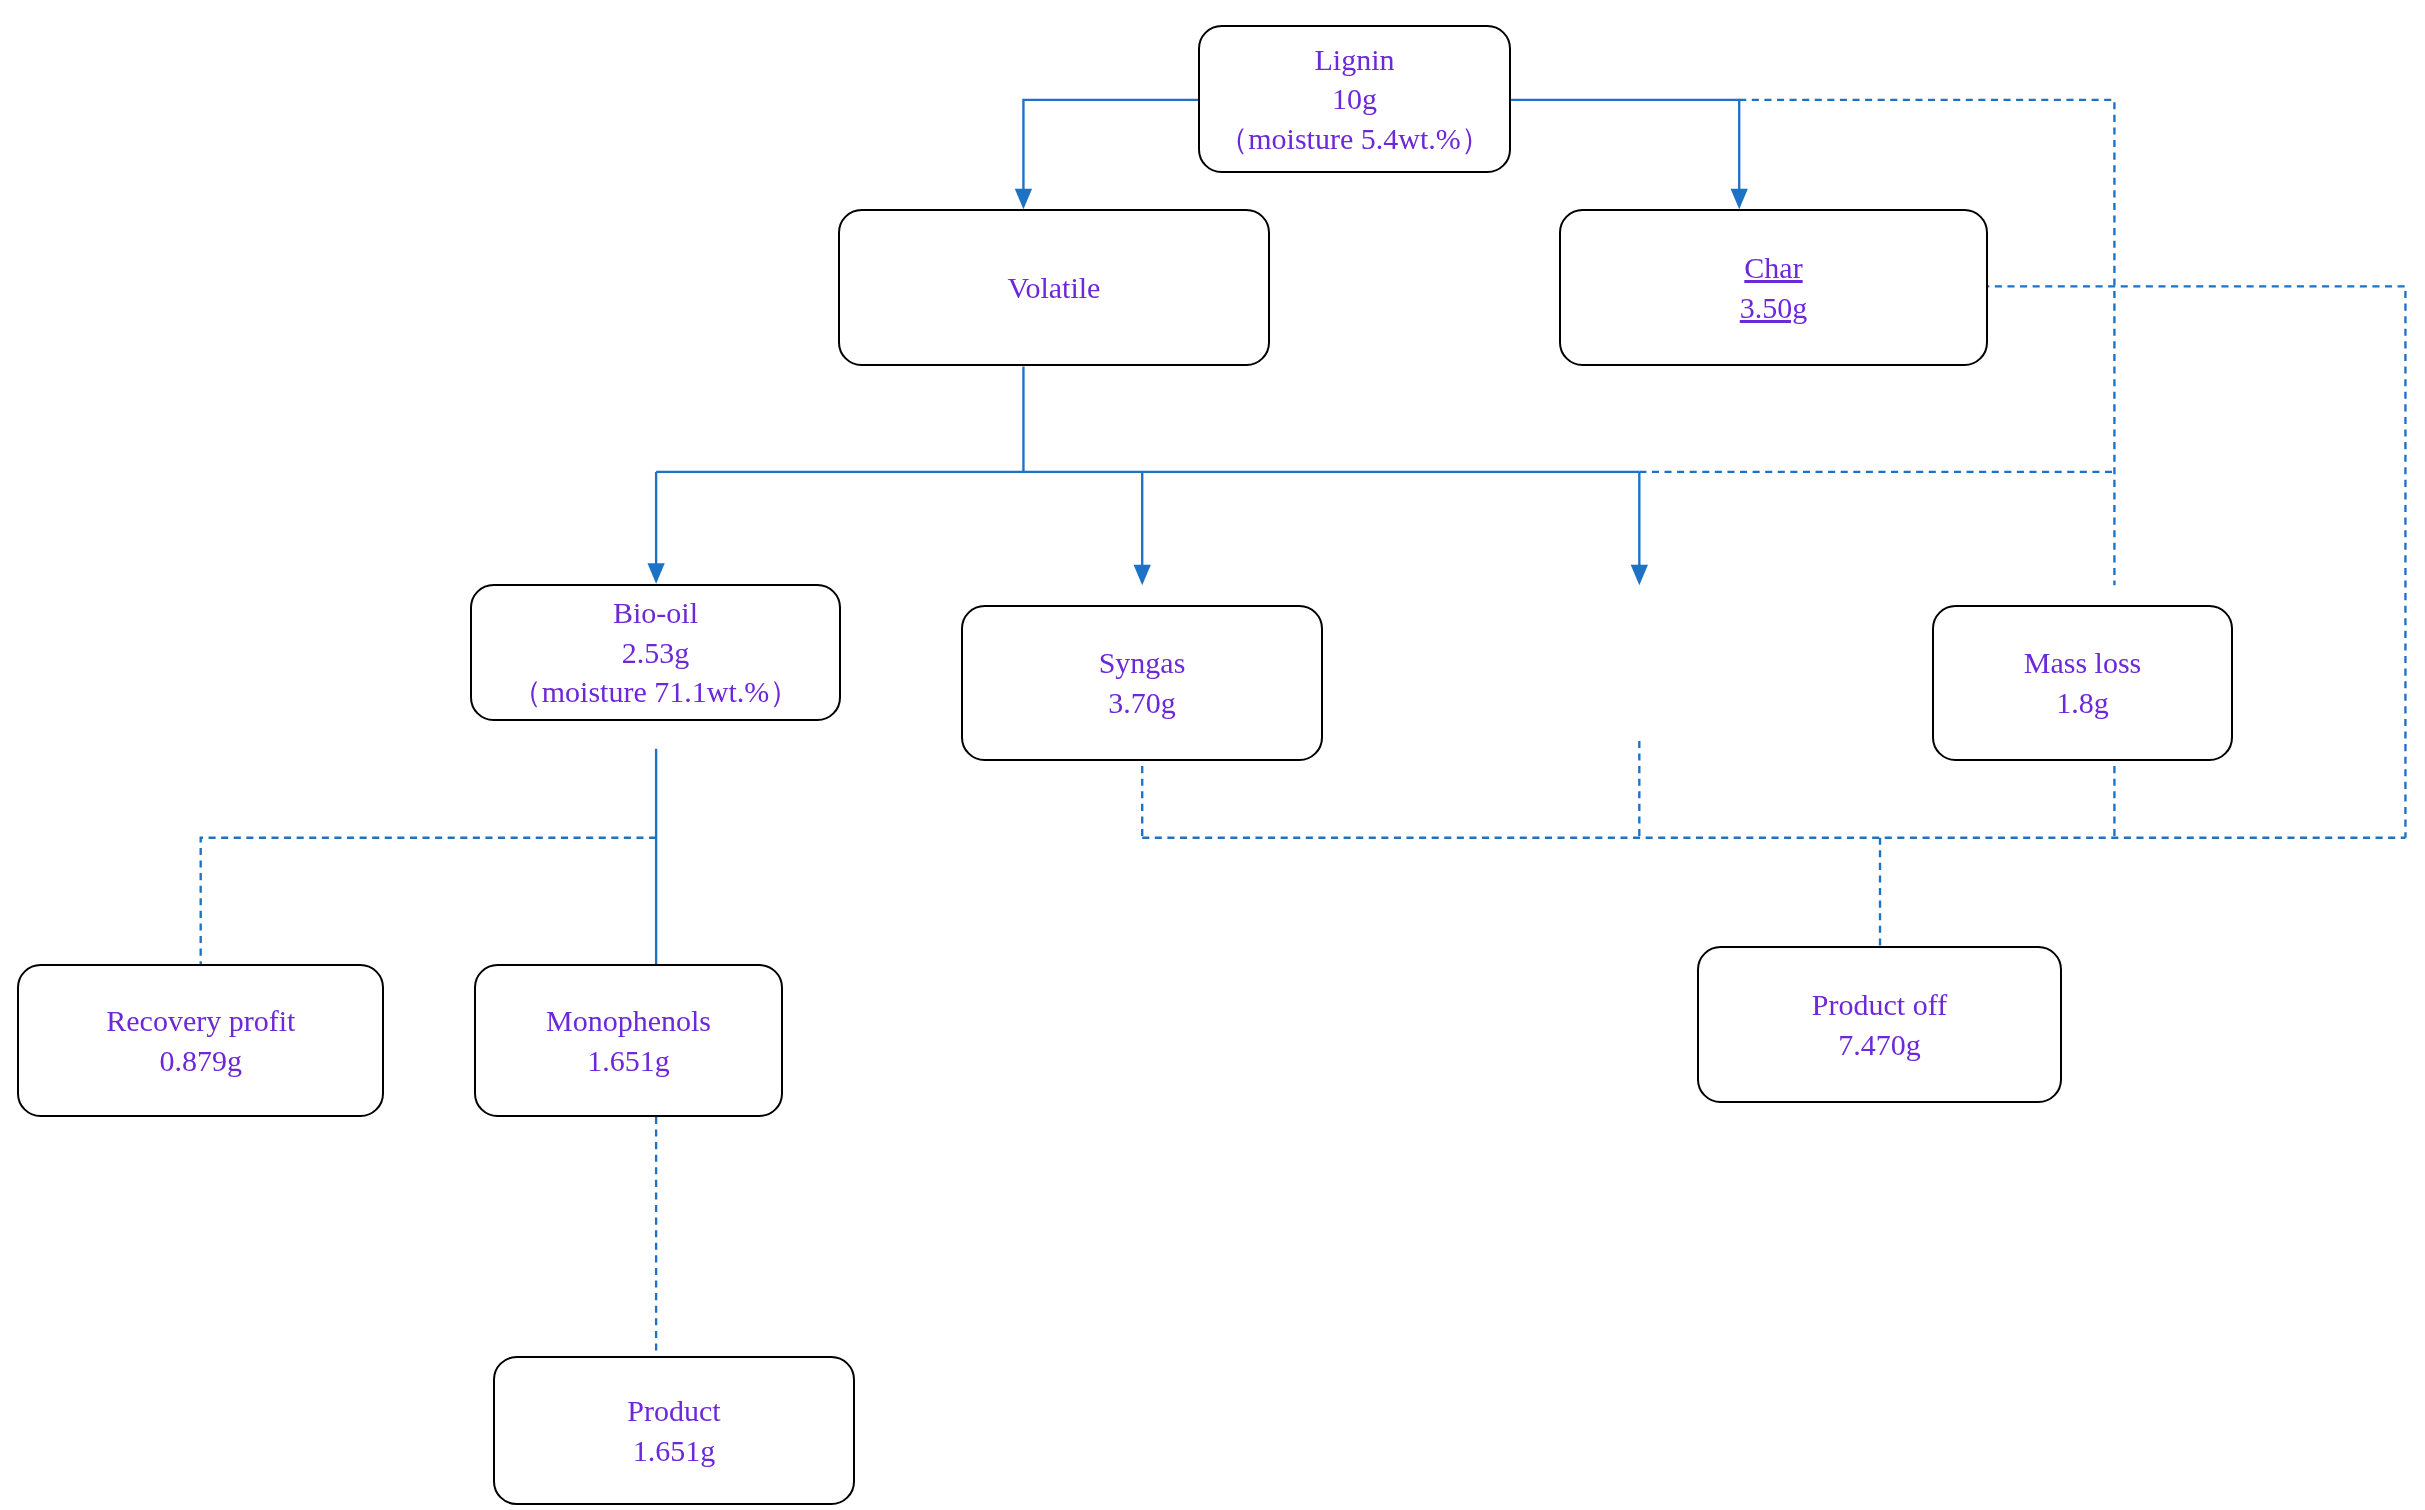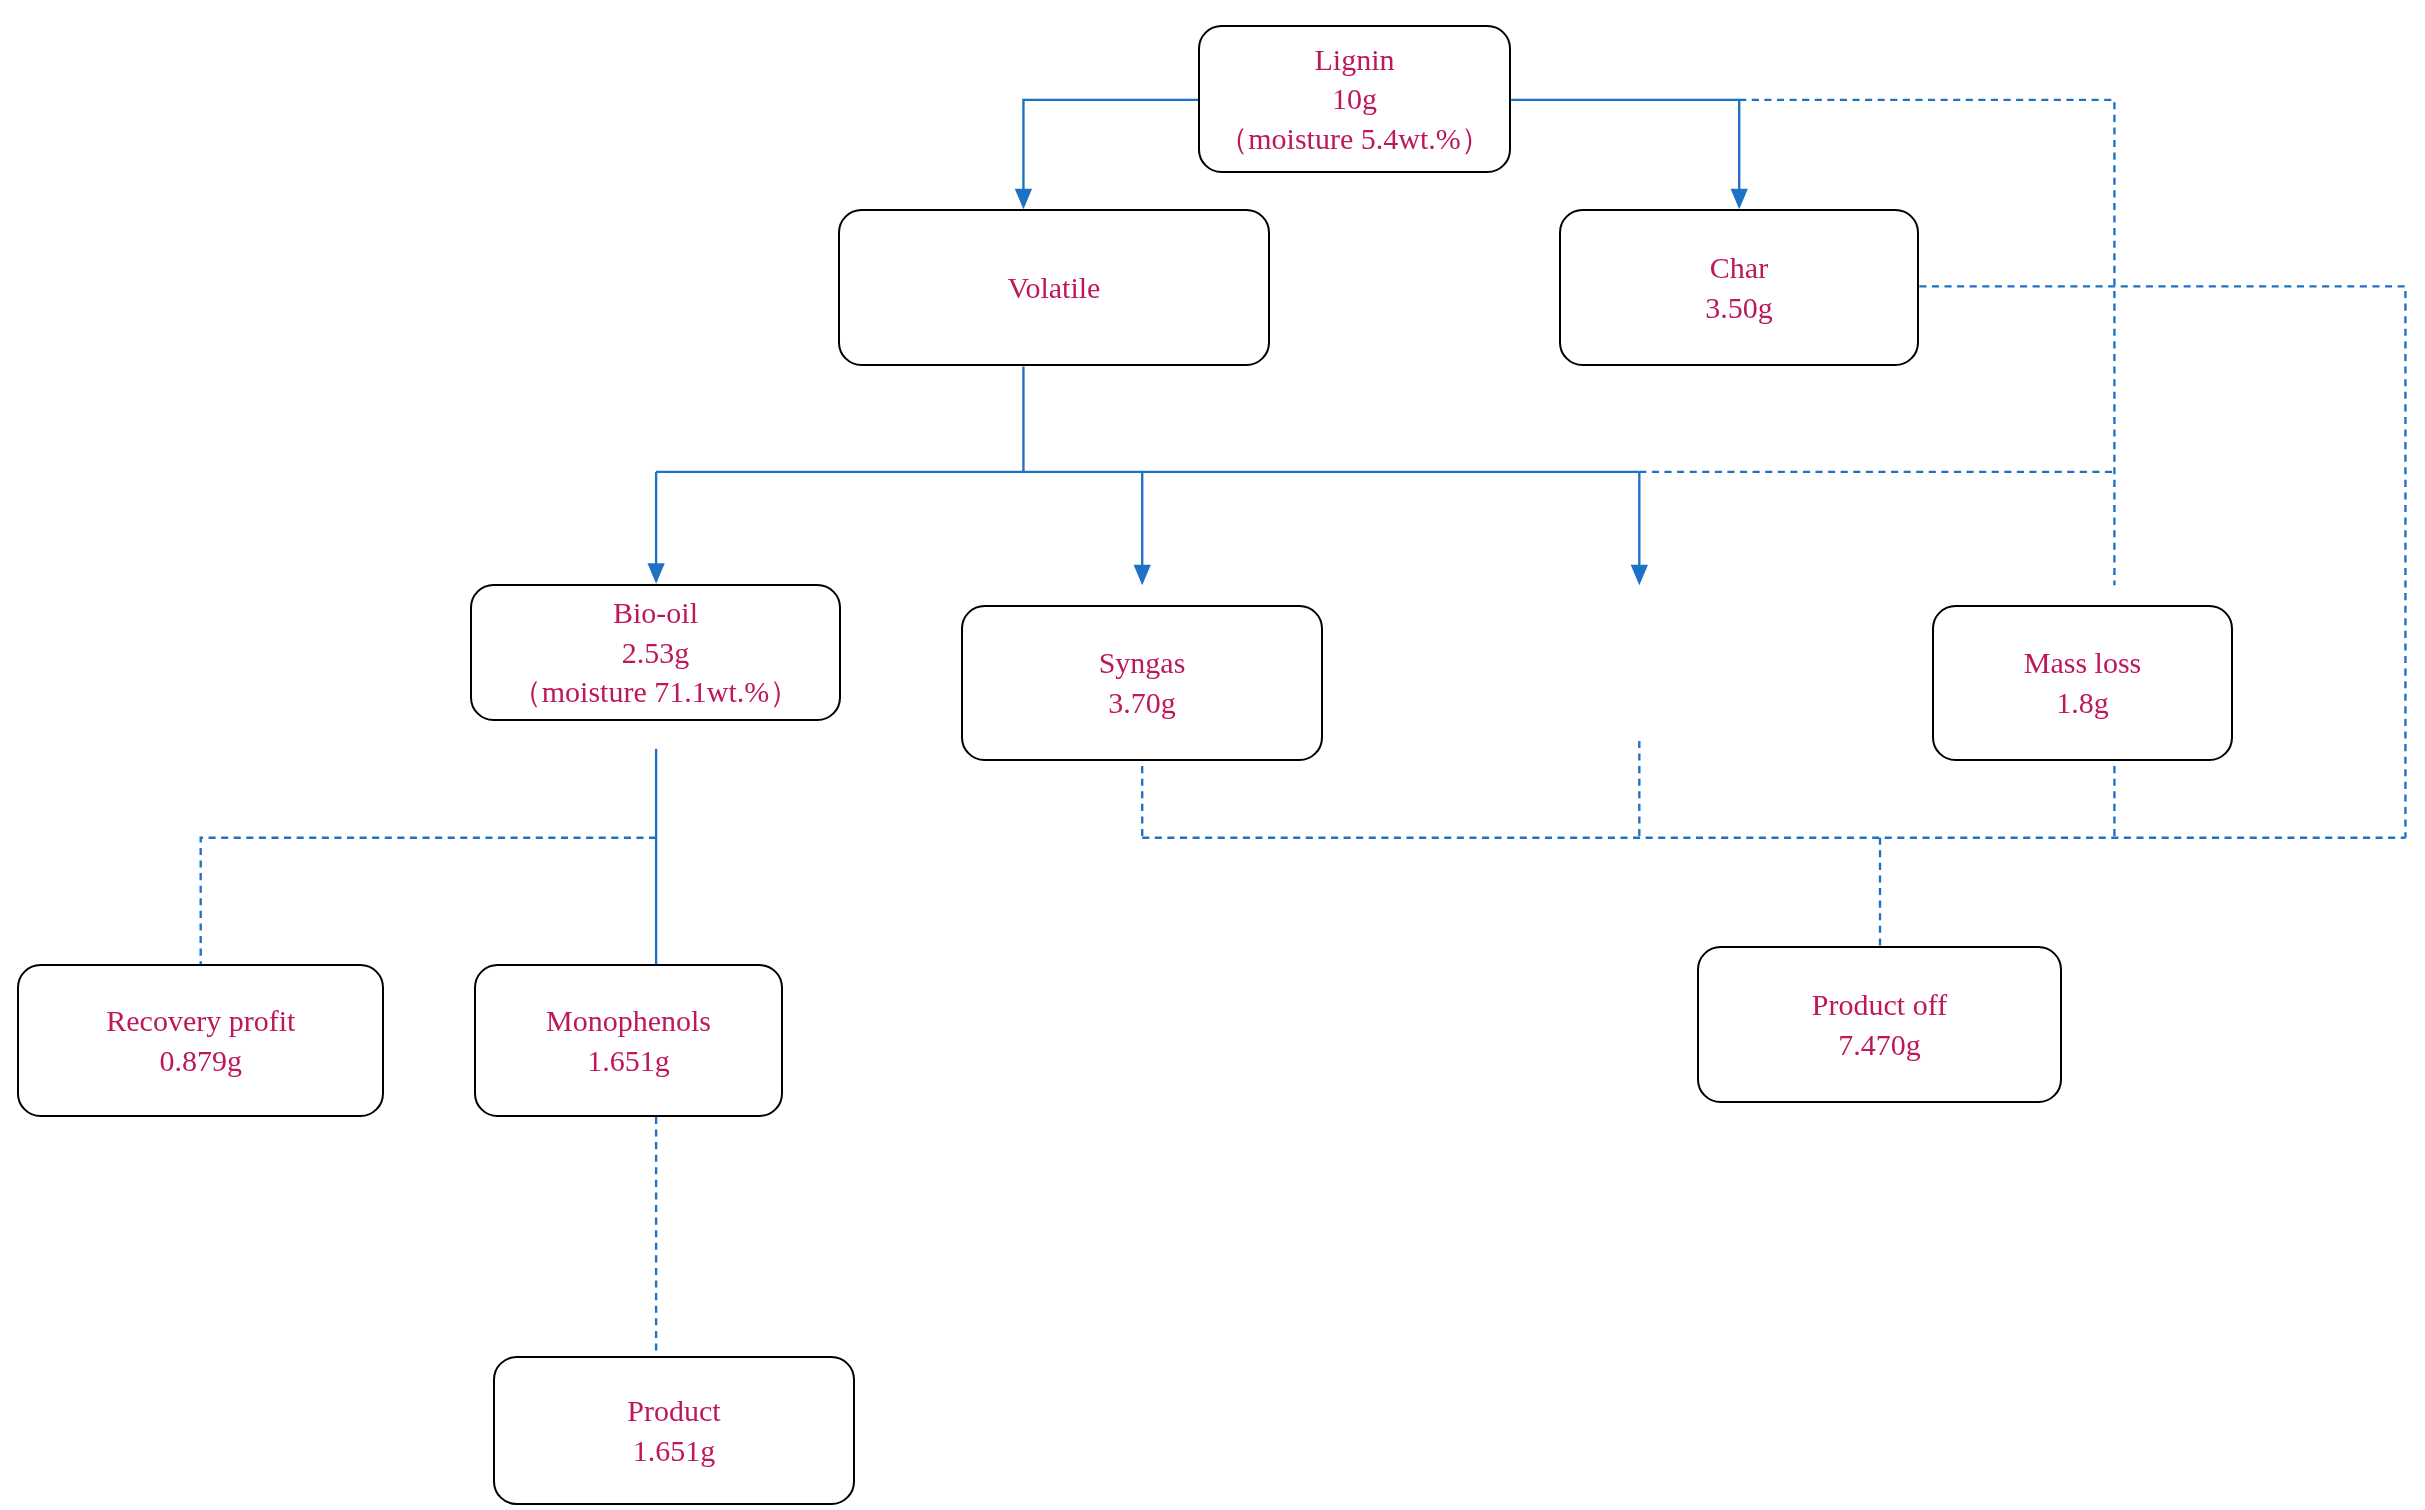--- a/index.html
+++ b/index.html
@@ -28,21 +28,21 @@
     border: 2.4px solid #000000;
     border-radius: 23.6px;
     display: flex;
     flex-direction: column;
     align-items: center;
     justify-content: center;
     text-align: center;
     font-family: "Liberation Serif", "DejaVu Serif", serif;
     font-size: 30px;
     line-height: 1.32;
-    color: #be185d;
+    color: #6d28d9;
     padding: 3.1px 7.9px;
   }
   .node-line {
     white-space: nowrap;
   }
 </style>
 </head>
 <body>
 
 <div id="canvas">
@@ -72,21 +72,21 @@
       <polyline points="834,1420 834,1724" fill="none" stroke="#1e72c6" stroke-width="3" stroke-dasharray="9 7"></polyline>
     </svg>
     <div class="node" style="left: 1198px; top: 25px; width: 313px; height: 148px; background: rgb(255, 255, 255); border-color: rgb(0, 0, 0);">
       <div class="node-line">Lignin</div>
       <div class="node-line">10g</div>
       <div class="node-line">（moisture 5.4wt.%）</div>
     </div>
     <div class="node" style="left: 838px; top: 209px; width: 432px; height: 157px; background: rgb(255, 255, 255); border-color: rgb(0, 0, 0);">
       <div class="node-line">Volatile</div>
     </div>
-    <div class="node" style="left: 1559px; top: 209px; width: 360px; height: 157px; background: rgb(255, 255, 255); border-color: rgb(0, 0, 0);">
+    <div class="node" style="left: 1559px; top: 209px; width: 429px; height: 157px; background: rgb(255, 255, 255); border-color: rgb(0, 0, 0); text-decoration: underline;">
       <div class="node-line">Char</div>
       <div class="node-line">3.50g</div>
     </div>
     <div class="node" style="left: 470px; top: 584px; width: 371px; height: 137px; background: rgb(255, 255, 255); border-color: rgb(0, 0, 0);">
       <div class="node-line">Bio-oil</div>
       <div class="node-line">2.53g</div>
       <div class="node-line">（moisture 71.1wt.%）</div>
     </div>
     <div class="node" style="left: 961px; top: 585px; width: 362px; height: 156px; background: rgb(255, 255, 255); border-color: rgb(0, 0, 0); margin-top: 20px;">
       <div class="node-line">Syngas</div>

